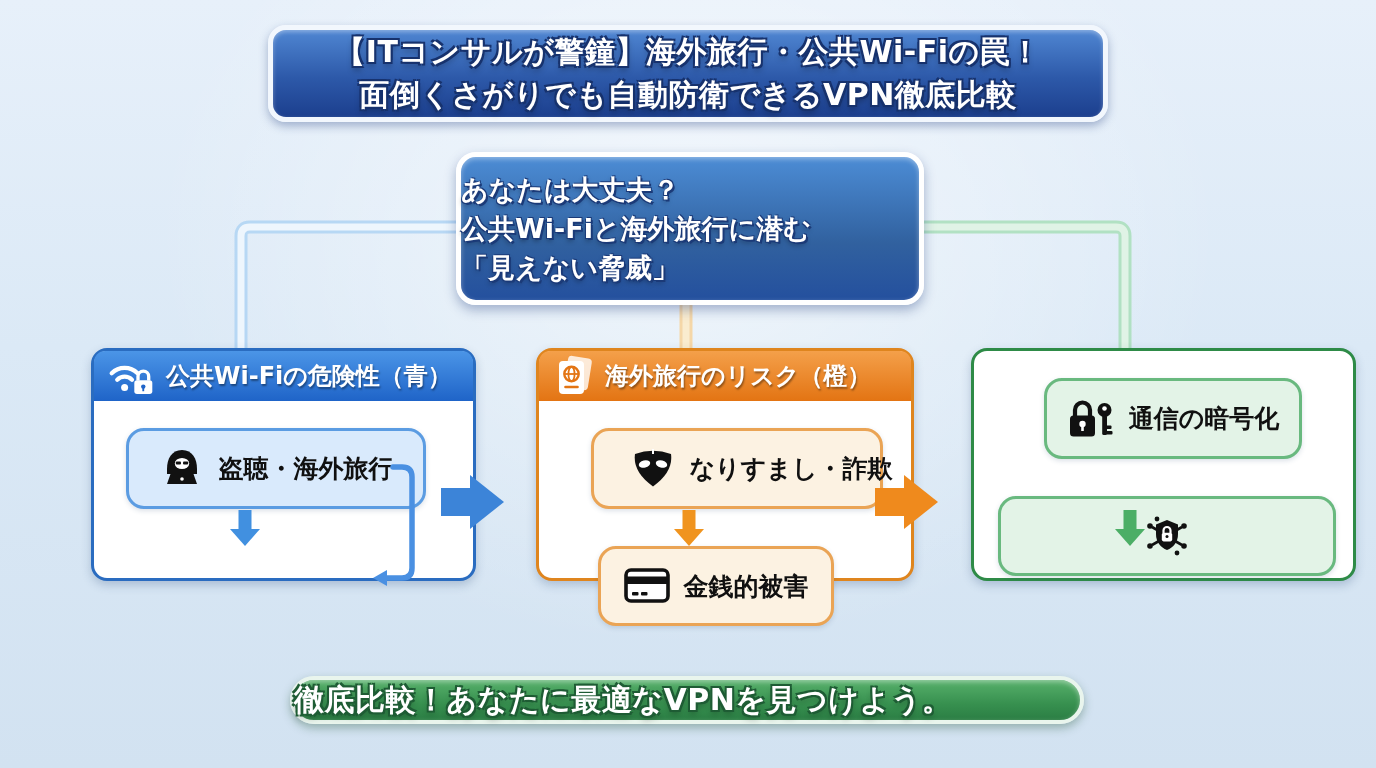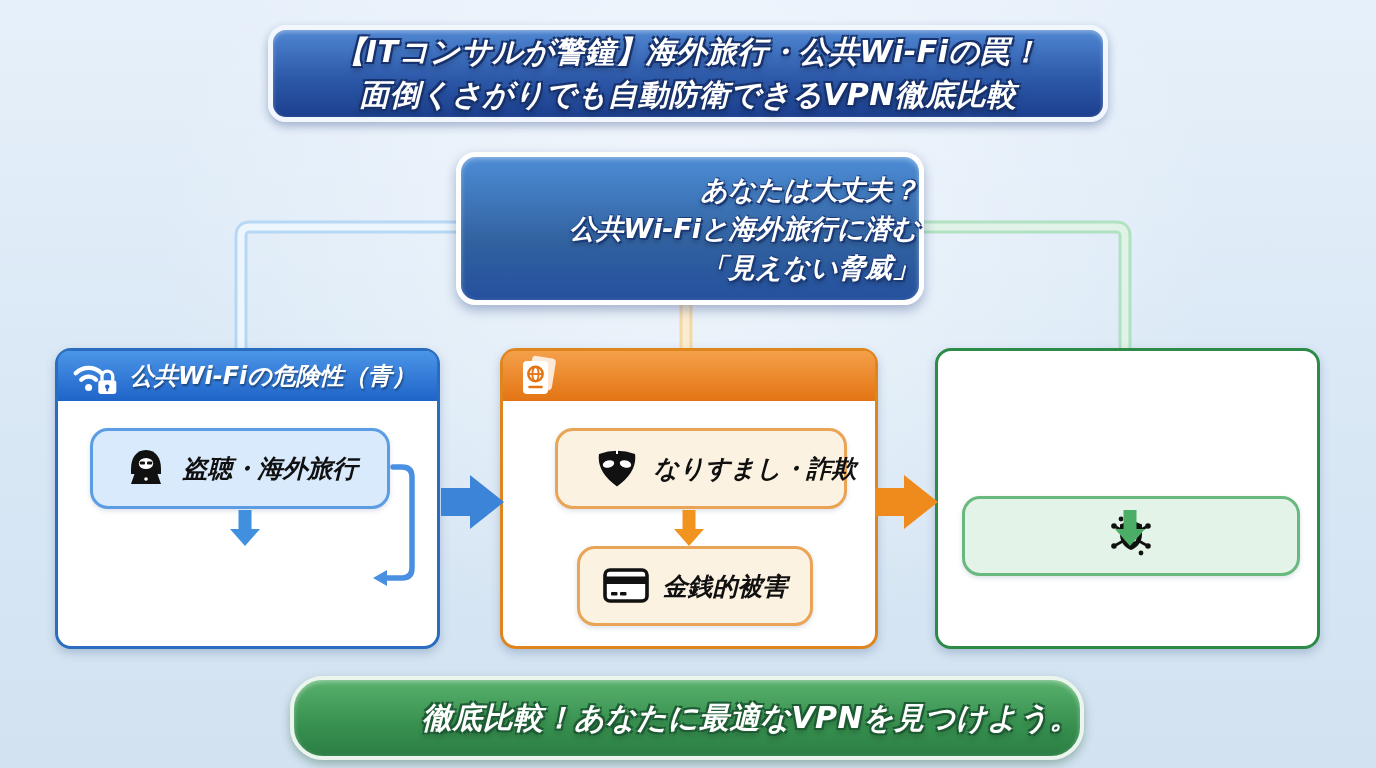--- a/index.html
+++ b/index.html
@@ -5,59 +5,60 @@
   * { margin:0; padding:0; box-sizing:border-box; }
   html,body { width:1376px; height:768px; overflow:hidden; }
   body {
     position:relative;
     font-family:"DejaVu Sans","Liberation Sans",sans-serif;
     font-weight:bold;
     background:
       radial-gradient(ellipse at 50% 30%, rgba(255,255,255,.55) 0%, rgba(255,255,255,0) 55%),
       linear-gradient(180deg,#e7f0fa 0%, #dbe9f6 45%, #d2e2f1 100%);
   }
-  .abs { position:absolute;font-style:italic; }
+  .abs { position:absolute; }
 
   
   .title-banner {
     left:268px; top:25px; width:840px; height:97px;
     border:5px solid #f2f7fd; border-radius:18px;
     background:linear-gradient(180deg,#4f86d2 0%, #2d59a9 55%, #1c3f8e 100%);
     box-shadow:0 4px 10px rgba(25,55,120,.35), inset 0 2px 4px rgba(255,255,255,.35);
     display:flex; flex-direction:column; justify-content:center; align-items:center;
     color:#fff; font-size:30px; line-height:1.42; letter-spacing:.5px;
     text-shadow:2px 2px 0 #17326d,-2px 2px 0 #17326d,2px -2px 0 #17326d,-2px -2px 0 #17326d,0 4px 6px rgba(0,0,0,.35);
     z-index:3; text-align:center; white-space:nowrap;
   }
   .intro-box {
     left:456px; top:152px; width:468px; height:153px;
     border:5px solid #ffffff; border-radius:20px;
     background:linear-gradient(180deg,#4c8cd5 0%, #31619f 60%, #24509e 100%);
     box-shadow:0 5px 12px rgba(25,55,120,.35), inset 0 2px 5px rgba(255,255,255,.4);
-    display:flex; flex-direction:column; justify-content:center; align-items:flex-end;
+    display:flex; flex-direction:column; justify-content:center; align-items:flex-start;
     color:#fff; font-size:27px; line-height:1.45;
     text-shadow:2px 2px 0 #1b3a78,-1px 1px 0 #1b3a78,1px -1px 0 #1b3a78,0 3px 5px rgba(0,0,0,.35);
     z-index:3; text-align:center; white-space:nowrap;
   }
   .footer-banner {
-    left:290px; top:676px; width:794px; height:84px;
+    left:290px; top:676px; width:794px; height:48px;
     border:4px solid #e9f5ed; border-radius:33px;
     background:linear-gradient(180deg,#57b06b 0%, #37904f 60%, #2b7e44 100%);
     box-shadow:0 4px 10px rgba(30,80,45,.35), inset 0 2px 5px rgba(255,255,255,.4);
-    display:flex; justify-content:flex-end; align-items:center;
+    display:flex; justify-content:flex-start; align-items:center;
     color:#fff; font-size:30px; letter-spacing:.5px;
     text-shadow:2px 2px 0 #1e5c34,-2px 2px 0 #1e5c34,2px -2px 0 #1e5c34,-2px -2px 0 #1e5c34,0 4px 6px rgba(0,0,0,.3);
     z-index:3; white-space:nowrap;
   }
 
   
   .column {
-    top:348px; width:385px; height:301px;
+    top:348px; width:385px; height:233px;
     background:#ffffff; border-radius:16px; z-index:3;
     box-shadow:0 4px 10px rgba(40,70,120,.25);
+    margin-left:36px;
   }
   .col-blue   { left:55px;  border:3px solid #2a6cc0; }
   .col-orange { left:500px; width:378px; border:3px solid #df851e; }
   .col-green  { left:935px; border:3px solid #2e8b47; }
 
   .col-header {
     height:50px; border-radius:11px 11px 0 0;
     display:flex; align-items:center; gap:10px; padding-left:14px;
     color:#fff; font-size:24px; white-space:nowrap;
     text-shadow:1px 2px 2px rgba(0,0,0,.4);
@@ -146,49 +147,66 @@
     <span class="icon">
       <svg width="42" height="42" viewBox="0 0 42 42">
         <rect x="13" y="2" width="24" height="32" rx="4" fill="#ffffff" opacity=".8" transform="rotate(9 25 18)"></rect>
         <rect x="6" y="6" width="25" height="33" rx="4" fill="#fff"></rect>
         <circle cx="18.5" cy="19" r="7.2" stroke="#e37413" stroke-width="2.4" fill="none"></circle>
         <ellipse cx="18.5" cy="19" rx="3.1" ry="7.2" stroke="#e37413" stroke-width="1.8" fill="none"></ellipse>
         <line x1="11.3" y1="19" x2="25.7" y2="19" stroke="#e37413" stroke-width="1.8"></line>
         <line x1="12.5" y1="32" x2="24.5" y2="32" stroke="#e37413" stroke-width="2.6" stroke-linecap="round"></line>
       </svg>
     </span>
+    <span>海外旅行のリスク（橙）</span>
   </div>
   <div class="col-body">
     <div class="risk-item" style="left:52px; top:27px; width:292px; height:81px;padding-left:48px;">
       <span class="icon">
         <svg width="46" height="40" viewBox="0 0 46 40">
           <path d="M5 5 Q23 -1.5 41 5 Q43.5 23 23 37.5 Q2.5 23 5 5 Z" fill="#111"></path>
           <ellipse cx="14.5" cy="15" rx="5.8" ry="3.6" fill="#fff" transform="rotate(-14 14.5 15)"></ellipse>
           <ellipse cx="31.5" cy="15" rx="5.8" ry="3.6" fill="#fff" transform="rotate(14 31.5 15)"></ellipse>
           <path d="M23 0 L23 5" stroke="#fff" stroke-width="2"></path>
         </svg>
       </span>
       <span>なりすまし・詐欺</span>
     </div>
-    <div class="risk-item" style="left:74px; top:145px; width:236px; height:80px;">
+    <div class="risk-item" style="left:59px; top:145px; width:236px; height:80px;">
       <span class="icon">
         <svg width="46" height="36" viewBox="0 0 46 36">
           <rect x="2" y="2" width="42" height="31" rx="5" fill="#fff" stroke="#111" stroke-width="3.6"></rect>
           <rect x="2" y="8.5" width="42" height="7.5" fill="#111"></rect>
           <rect x="8" y="24" width="6.5" height="3.4" rx="1" fill="#111"></rect>
           <rect x="17" y="24" width="6.5" height="3.4" rx="1" fill="#111"></rect>
         </svg>
       </span>
       <span>金銭的被害</span>
     </div>
   </div>
 </div>
 
 <div class="abs column col-green">
   <div class="col-body">
+    <div class="risk-item" style="left:70px; top:27px; width:258px; height:81px;">
+      <span class="icon">
+        <svg width="48" height="44" viewBox="0 0 48 44">
+          <path d="M8 19 v-6 a7.5 7.5 0 0 1 15 0 V19" stroke="#111" stroke-width="4.2" fill="none"></path>
+          <rect x="3" y="18.5" width="25" height="21" rx="3.5" fill="#111"></rect>
+          <circle cx="15.5" cy="27" r="3.2" fill="#fff"></circle>
+          <rect x="14.2" y="28.5" width="2.6" height="5.5" fill="#fff"></rect>
+          <circle cx="37.5" cy="13" r="7" fill="#111"></circle>
+          <circle cx="37.5" cy="11.5" r="2.3" fill="#fff"></circle>
+          <rect x="35.2" y="18" width="4.8" height="20" rx="1.5" fill="#111"></rect>
+          <rect x="39" y="28.5" width="5.5" height="3.4" rx="1" fill="#111"></rect>
+          <rect x="39" y="34" width="6.5" height="3.4" rx="1" fill="#111"></rect>
+        </svg>
+      </span>
+      <span>通信の暗号化</span>
+    </div>
     <div class="risk-item" style="left:24px; top:145px; width:338px; height:80px;">
       <span class="icon">
         <svg width="48" height="44" viewBox="0 0 48 44">
           <line x1="9" y1="13" x2="16" y2="17" stroke="#111" stroke-width="2.6"></line>
           <line x1="9" y1="31" x2="16" y2="27" stroke="#111" stroke-width="2.6"></line>
           <line x1="39" y1="13" x2="32" y2="17" stroke="#111" stroke-width="2.6"></line>
           <line x1="39" y1="31" x2="32" y2="27" stroke="#111" stroke-width="2.6"></line>
           <circle cx="7" cy="12" r="2.8" fill="#111"></circle>
           <circle cx="7" cy="32" r="2.8" fill="#111"></circle>
           <circle cx="41" cy="12" r="2.8" fill="#111"></circle>

